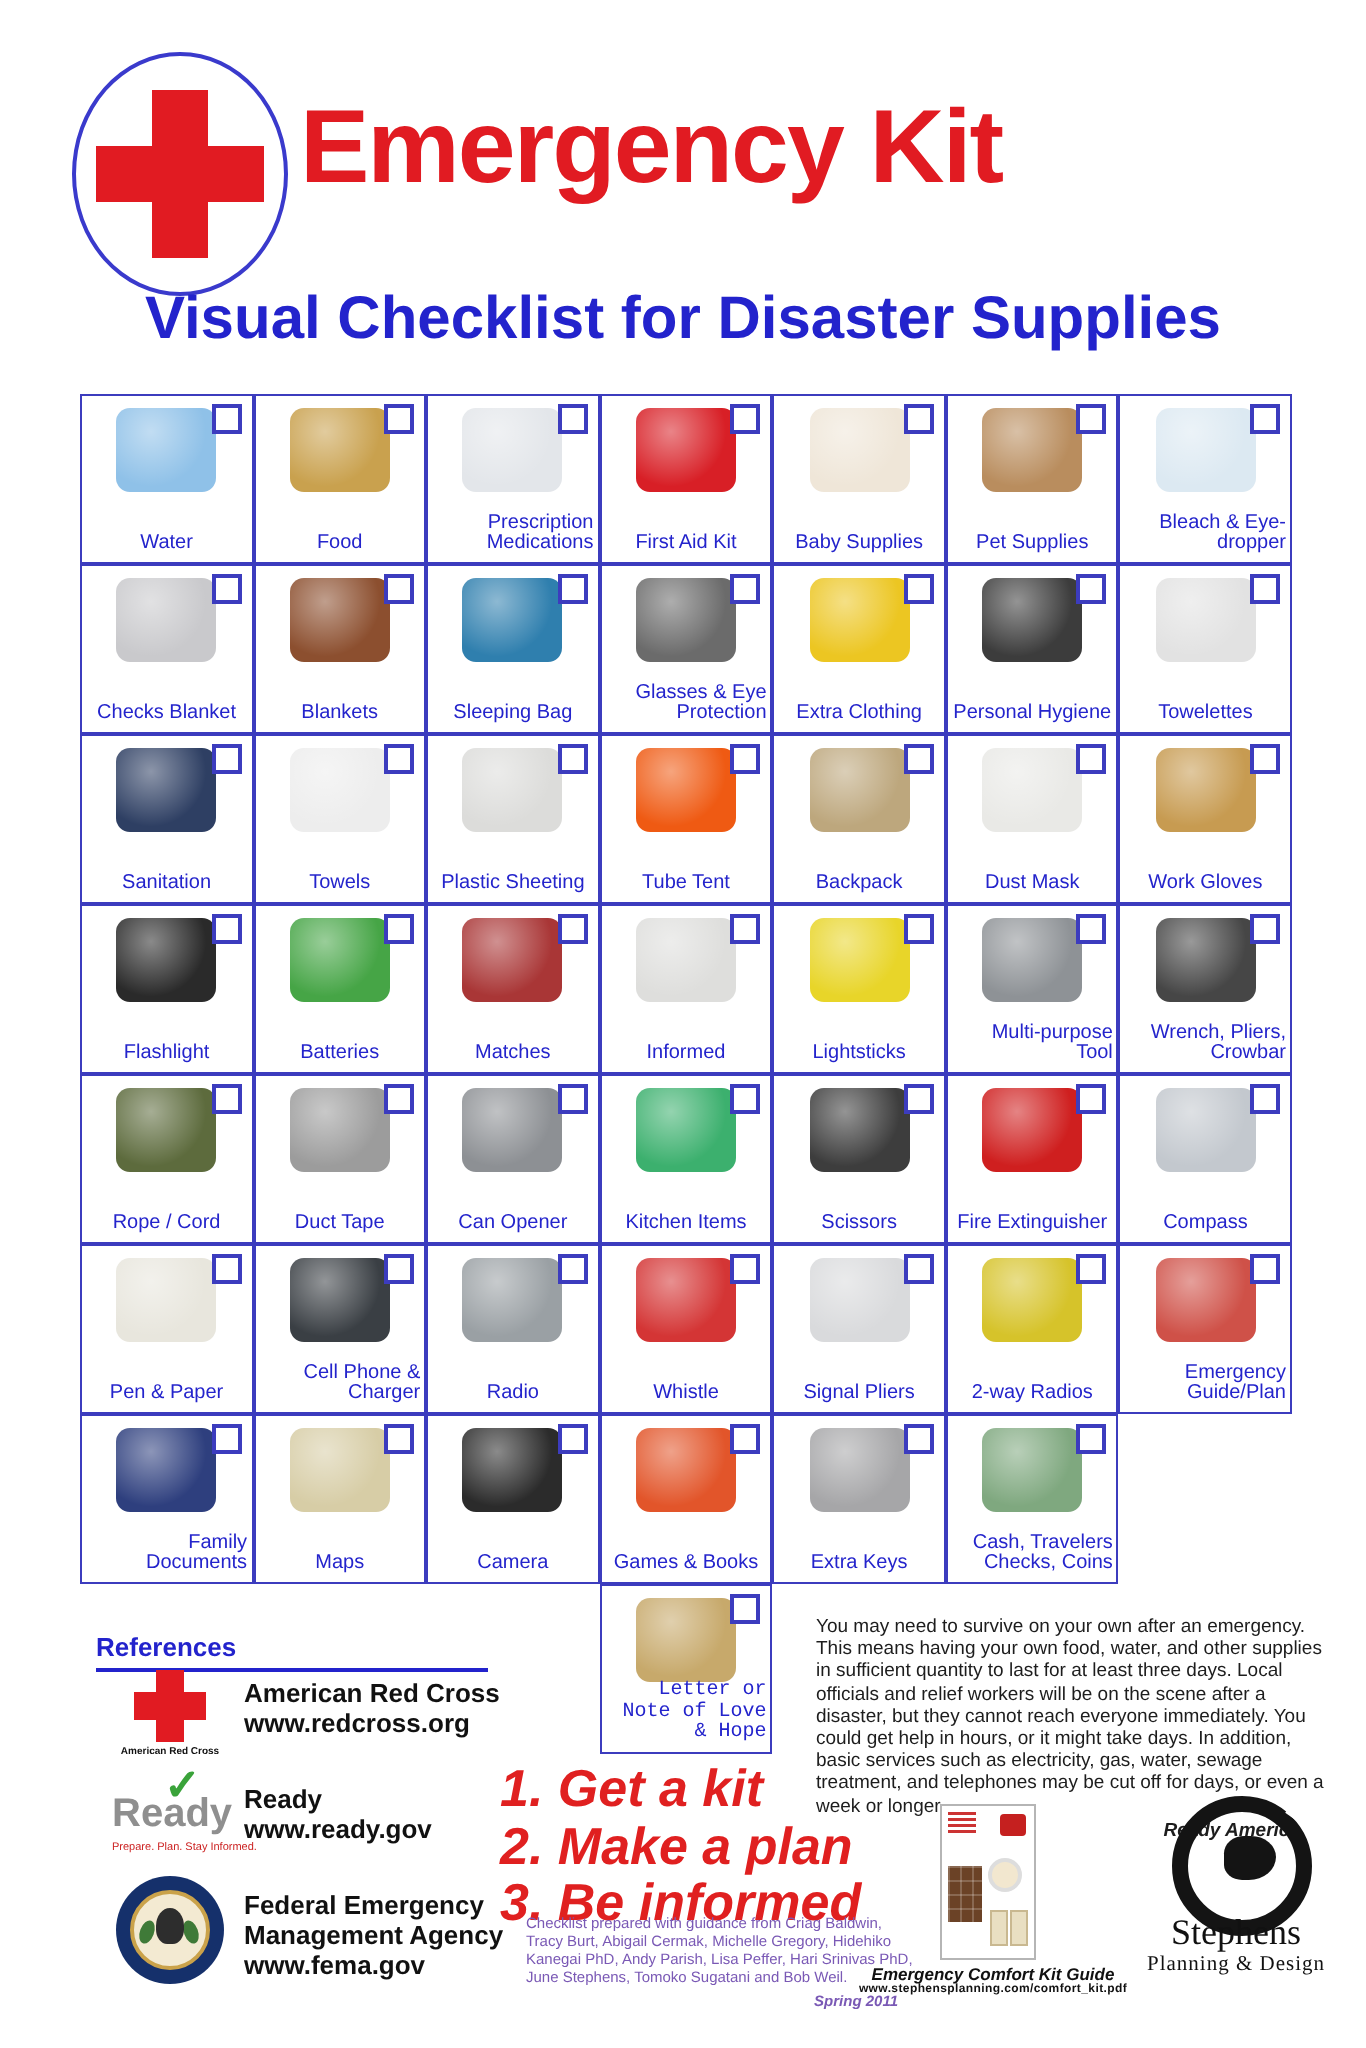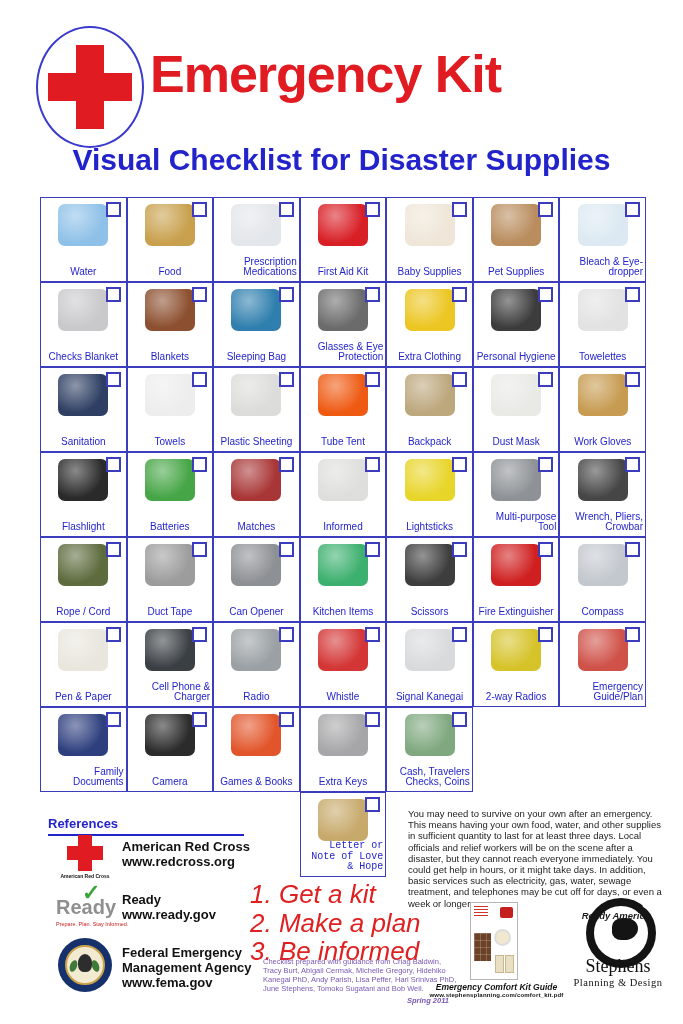--- a/index.html
+++ b/index.html
@@ -55,21 +55,21 @@
   .fema-leaf1,.fema-leaf2{position:absolute;width:7px;height:12px;background:#3f7a38;border-radius:50%;}
   .fema-leaf1{left:12px;top:22px;transform:rotate(20deg);}
   .fema-leaf2{left:34px;top:22px;transform:rotate(-20deg);}
 
   
   .quote{position:absolute;left:408px;top:808px;width:256px;font-size:9.5px;
          line-height:1.18;color:#1d1d1d;}
   .quote-attr{margin-top:1px;text-align:right;padding-right:14px;font-style:italic;font-weight:bold;}
 
   
-  .steps{position:absolute;left:250px;top:880px;font-size:26px;font-weight:normal;
+  .steps{position:absolute;left:250px;top:880px;font-size:26px;font-weight:bold;
          font-style:italic;color:var(--steps_red,#e02020);line-height:1.1;}
 
   
   .credits{position:absolute;left:263px;top:957px;width:198px;font-size:7.5px;
            line-height:1.2;color:var(--credits_purple,#7a59b5);}
   .credits-date{margin-top:3px;text-align:right;padding-right:12px;font-style:italic;font-weight:bold;}
 
   
   .guide-thumb{position:absolute;left:470px;top:902px;width:46px;height:76px;background:#fff;
                border:1px solid #b5b5b5;}
@@ -302,36 +302,41 @@
         <div class="label">Radio</div>
       </div>
       <div class="cell">
         <span class="checkbox"></span>
         <div class="photo" style="background: radial-gradient(circle at 35% 28%, rgba(255, 255, 255, 0.45), rgba(255, 255, 255, 0) 62%) rgb(212, 53, 53);"></div>
         <div class="label">Whistle</div>
       </div>
       <div class="cell">
         <span class="checkbox"></span>
         <div class="photo" style="background: radial-gradient(circle at 35% 28%, rgba(255, 255, 255, 0.45), rgba(255, 255, 255, 0) 62%) rgb(217, 218, 220);"></div>
-        <div class="label">Signal Kanegai</div>
+        <div class="label">Signal Pliers</div>
       </div>
       <div class="cell">
         <span class="checkbox"></span>
         <div class="photo" style="background: radial-gradient(circle at 35% 28%, rgba(255, 255, 255, 0.45), rgba(255, 255, 255, 0) 62%) rgb(214, 195, 42);"></div>
         <div class="label">2-way Radios</div>
       </div>
       <div class="cell">
         <span class="checkbox"></span>
         <div class="photo" style="background: radial-gradient(circle at 35% 28%, rgba(255, 255, 255, 0.45), rgba(255, 255, 255, 0) 62%) rgb(207, 81, 72);"></div>
         <div class="label">Emergency Guide/Plan</div>
       </div>
       <div class="cell">
         <span class="checkbox"></span>
         <div class="photo" style="background: radial-gradient(circle at 35% 28%, rgba(255, 255, 255, 0.45), rgba(255, 255, 255, 0) 62%) rgb(46, 63, 126);"></div>
         <div class="label">Family Documents</div>
+      </div>
+      <div class="cell">
+        <span class="checkbox"></span>
+        <div class="photo" style="background: radial-gradient(circle at 35% 28%, rgba(255, 255, 255, 0.45), rgba(255, 255, 255, 0) 62%) rgb(215, 205, 166);"></div>
+        <div class="label">Maps</div>
       </div>
       <div class="cell">
         <span class="checkbox"></span>
         <div class="photo" style="background: radial-gradient(circle at 35% 28%, rgba(255, 255, 255, 0.45), rgba(255, 255, 255, 0) 62%) rgb(43, 43, 43);"></div>
         <div class="label">Camera</div>
       </div>
       <div class="cell">
         <span class="checkbox"></span>
         <div class="photo" style="background: radial-gradient(circle at 35% 28%, rgba(255, 255, 255, 0.45), rgba(255, 255, 255, 0) 62%) rgb(226, 85, 42);"></div>
         <div class="label">Games &amp; Books</div>

